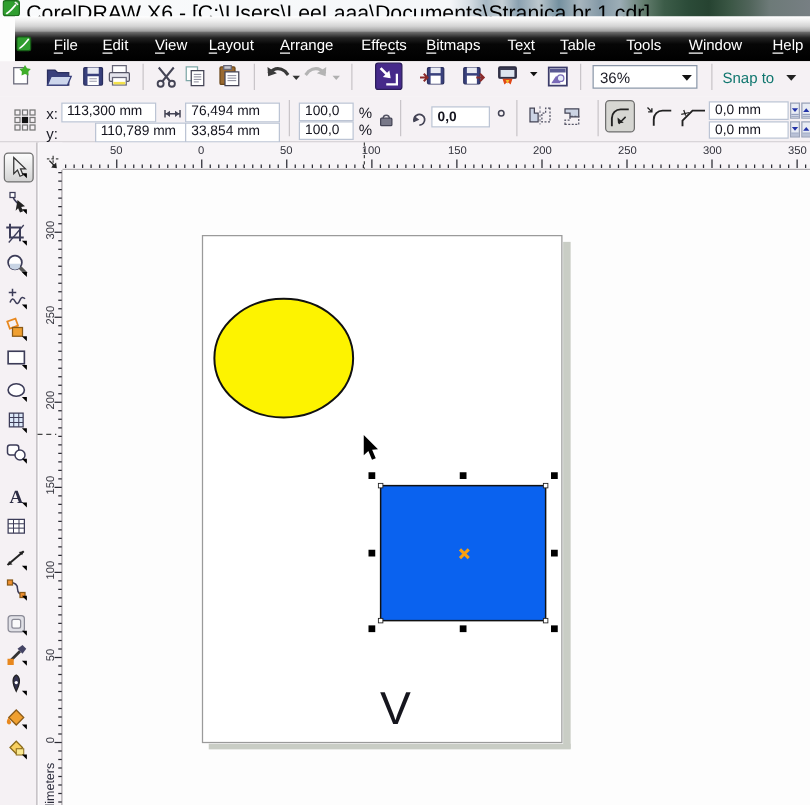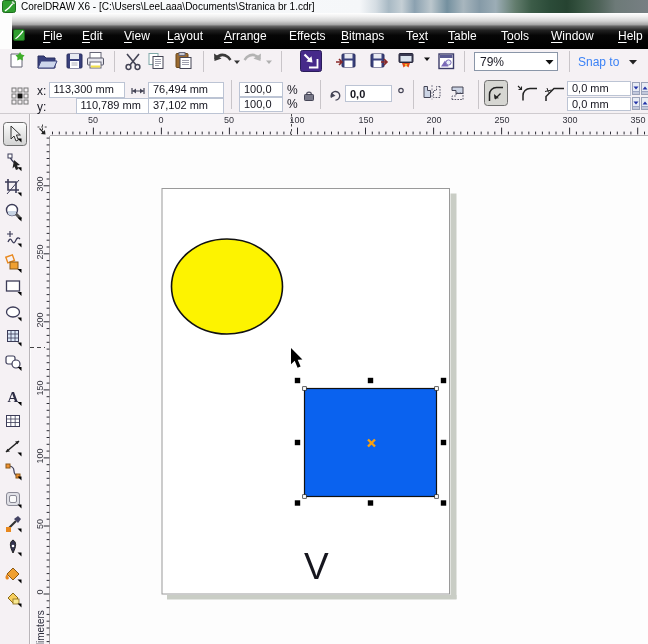--- a/index.html
+++ b/index.html
@@ -1,37 +1,37 @@
 <!DOCTYPE html>
 <html><head><meta charset="utf-8"><style>
 * { margin:0; padding:0; box-sizing:border-box; }
 body { width:648px; height:644px; overflow:hidden; font-family:"Liberation Sans", sans-serif; }
 #root { position:relative; width:648px; height:644px; overflow:hidden; background:#fdfdfd; }
 .abs { position:absolute; }
 #title { left:0; top:0; width:648px; height:14px;
   background:linear-gradient(to right,#fafbfc 0%,#f5f7f9 55.5%,#d5dde3 58%,#a8b9c4 60%,#c5cfd5 62%,#8ba1b0 64%,#bcc7cd 66.5%,#74909f 69%,#a8b6be 71.5%,#859aa7 74%,#9cadb6 76.5%,#637d6e 79.5%,#3c5c48 82%,#2b4b38 85%,#264331 87.5%,#3a5644 90%,#50645a 92.5%,#6d7a78 95%,#777f83 100%); }
-#titletext { left:21px; top:1px; font-size:10px; color:#000;text-align:right; }
+#titletext { left:21px; top:1px; font-size:17px; color:#000;text-align:right; }
 #menubar { left:12px; top:13px; width:648px; height:36px;
   background:linear-gradient(to bottom,#fff 0%,#efefef 10%,#d4d4d4 22%,#a2a2a2 33%,#6a6a6a 36%,#222 48%,#060606 62%,#000 100%); }
 .menu { position:absolute; top:16px; font-size:12px; color:#fff; }
 .menu u { text-decoration-thickness:1px; text-underline-offset:2px; }
 #toolbar { left:0; top:49px; width:648px; height:28px; background:#f5f1f4; }
 #propbar { left:0; top:77px; width:648px; height:36.5px; background:#f5f1f4; border-bottom:1px solid #cfcbcf; }
 #toolbox { left:0; top:113.5px; width:29.5px; height:530.5px; background:#f5f1f4; border-right:1px solid #b9b5b9; }
 #vruler { left:30.5px; top:135.5px; width:19.5px; height:508.5px; background:#f7f4f7; border-right:1px solid #aaa6aa; }
 #hruler { left:30.5px; top:113.5px; width:617.5px; height:22px; background:#f7f4f7; }
 .rl { position:absolute; font-size:9px; color:#33333d; }
 .rotl { width:28px; text-align:center; transform:rotate(-90deg); transform-origin:center; }
 .field { position:absolute; background:#fff; border:1px solid #bcc4d4; font-size:11px; color:#14141e; padding-left:4px; line-height:13px; }
 .lbl { position:absolute; font-size:12px; color:#1a1a24; }
 .spin { position:absolute; width:8px; height:13px; background:#e8ecf4; border:1px solid #9aa2b8; }
 .spin svg { position:absolute; left:-1px; top:-1px; }
 #combo { left:474px; top:52px; width:84px; height:19px; background:#fff; border:1px solid #8a96a8; }
 .cbtxt { position:absolute; left:6px; top:2px; font-size:12px; color:#1a1a24; }
-#snapto { left:578px; top:55px; font-size:12px; color:#3b82f6; }
+#snapto { left:578px; top:55px; font-size:12px; color:#0f766e; }
 #vtext { position:absolute; left:35px; top:598px; font-size:10px; color:#2a2a3a; transform:rotate(-90deg) translate(-100%,0); transform-origin:0 0; width:60px; }
 </style></head>
 <body>
 <div id="root">
 
 <div class="abs" id="title"></div>
 <svg class="abs" style="left:2px;top:0px" width="16" height="14">
   <rect x="0.5" y="0.5" width="13" height="12" rx="2" fill="#2f9e2f" stroke="#1d6e1d"></rect>
   <path d="M2.5,10.5 C5,9 8,6 11.5,1.5 L12.5,2.5 C9,7 6,10 3.5,11.5 Z" fill="#fff"></path>
   <path d="M10.5,0.8 l2.6,2.6 l-1.2,1.2 l-2.6,-2.6 z" fill="#e8f4e8" stroke="#1d6e1d" stroke-width="0.5"></path>
@@ -112,21 +112,21 @@
 <rect x="439" y="54" width="14.5" height="14.5" fill="#fff" stroke="#3c3c6a" stroke-width="1.4"></rect>
 <rect x="440" y="55" width="12.5" height="3" fill="#5a5a92"></rect>
 <path d="M441,66.5 l4,-6 l3.5,6 z" fill="#7a6ab8"></path>
 <circle cx="448.5" cy="62.5" r="2.6" fill="#e8eef8" stroke="#7a6ab8"></circle>
 <line x1="464.5" y1="51" x2="464.5" y2="72" stroke="#c9c5c9"></line>
 <line x1="569.5" y1="51" x2="569.5" y2="72" stroke="#c9c5c9"></line>
 <path d="M546.5,60 l8,0 l-4,4.5 z" fill="#111"></path>
 <path d="M629,60 l8,0 l-4,4.5 z" fill="#222"></path>
     </svg>
 <div class="abs" id="combo"></div>
-<div class="abs cbtxt" style="left:480px;top:55px;">79%</div>
+<div class="abs cbtxt" style="left:480px;top:55px;">36%</div>
 <svg class="abs" style="left:544px;top:58px" width="12" height="9">
       <path d="M1.5,2 l8,0 l-4,4.5 z" fill="#111"></path>
     </svg>
 <div class="abs" id="snapto">Snap to</div>
 
 <svg class="abs" style="left:0;top:0" width="648" height="114">
       <rect x="12" y="88" width="4" height="4" fill="none" stroke="#777" stroke-width="1"></rect>
 <rect x="12" y="94" width="4" height="4" fill="none" stroke="#777" stroke-width="1"></rect>
 <rect x="12" y="100" width="4" height="4" fill="none" stroke="#777" stroke-width="1"></rect>
 <rect x="18" y="88" width="4" height="4" fill="none" stroke="#777" stroke-width="1"></rect>
@@ -160,21 +160,21 @@
 <path d="M537,88.5 h-7 a7 7 0 0 0 -7,7 v5" fill="none" stroke="#222" stroke-width="1.5"></path>
 <path d="M518,86 l3.5,3.5 m0,-3 l0,3 l-3,0" stroke="#222" stroke-width="1.1" fill="none"></path>
 <path d="M546,101 v-4.5 l8,-8 h10" fill="none" stroke="#222" stroke-width="1.5"></path>
 <path d="M545,91.5 l6.5,-1.5 m-4.5,-2 l1.5,4.5" stroke="#222" stroke-width="1" fill="none"></path>
     </svg>
 <div class="lbl" style="left:37px;top:84px;">x:</div>
 <div class="lbl" style="left:37px;top:99.5px;">y:</div>
 <div class="field" style="left:48.5px;top:82px;width:76px;height:15.5px;">113,300 mm</div>
 <div class="field" style="left:48.5px;top:98px;width:76px;height:15.5px;margin-left:27px;">110,789 mm</div>
 <div class="field" style="left:148px;top:82px;width:76px;height:15.5px;">76,494 mm</div>
-<div class="field" style="left:148px;top:98px;width:76px;height:15.5px;">37,102 mm</div>
+<div class="field" style="left:148px;top:98px;width:76px;height:15.5px;">33,854 mm</div>
 <div class="field" style="left:239px;top:82px;width:44px;height:14.5px;">100,0</div>
 <div class="field" style="left:239px;top:97px;width:44px;height:14.5px;">100,0</div>
 <div class="lbl" style="left:287px;top:83px;">%</div>
 <div class="lbl" style="left:287px;top:97px;">%</div>
 <div class="field" style="left:345px;top:84.5px;width:47px;height:17px;line-height:17px;font-weight:bold;">0,0</div>
 <div class="field" style="left:567px;top:81px;width:64px;height:14.5px;">0,0 mm</div>
 <div class="field" style="left:567px;top:96.5px;width:64px;height:14.5px;">0,0 mm</div>
 <div class="spin" style="left:632px;top:81.5px;">
       <svg width="8" height="13">
         <path d="M1.5,4.5 h5 l-2.5,3 z" fill="#2333a8"></path>

